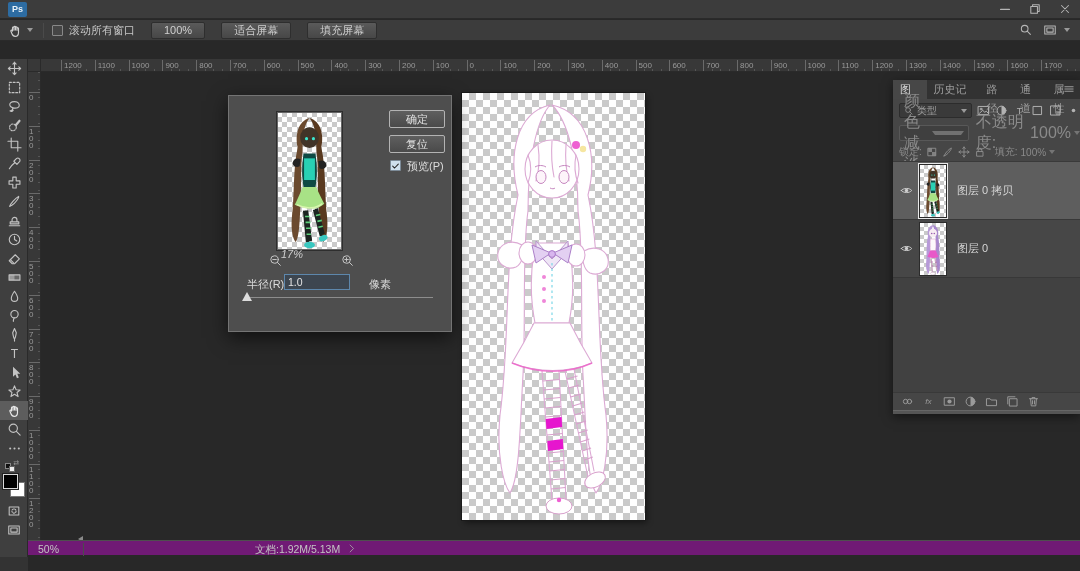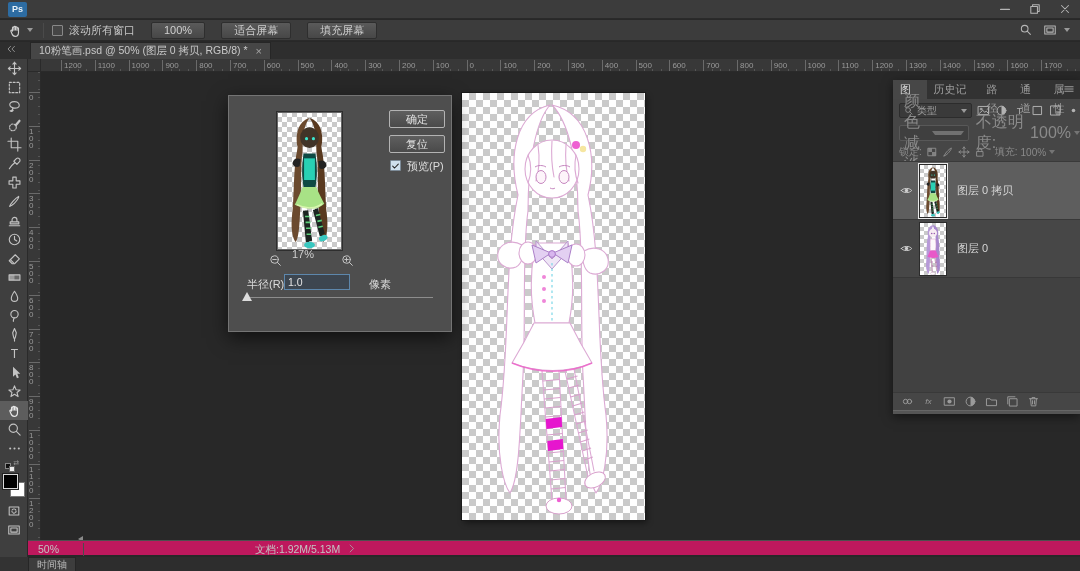--- a/index.html
+++ b/index.html
@@ -56,21 +56,21 @@
   .dialog{position:absolute;left:228px;top:95px;width:224px;height:237px;background:#4e4e4e;border:1px solid #747474;box-shadow:0 6px 18px rgba(0,0,0,.6);}
   .dlg-title{position:relative;height:17px;background:linear-gradient(#616161,#454545);border-bottom:1px solid #383838;color:#dedede;font-size:11px;line-height:16px;padding-left:6px;}
   .dlg-close{position:absolute;right:3px;top:2px;width:28px;height:12px;background:linear-gradient(#e25648,#a91e12);border:1px solid #7d150c;border-radius:2px;color:#fff;display:flex;align-items:center;justify-content:center;}
   .dlg-body{position:relative;height:219px;}
   .dlg-preview{position:absolute;left:47px;top:15px;width:67px;height:140px;background-size:10px 10px;border:1px solid #2e2e2e;box-shadow:inset 0 0 0 1px #666;}
   .dlg-preview svg{display:block;width:65px;height:138px;}
   .dlg-btn{position:absolute;left:160px;width:56px;height:18px;border-radius:2px;background:linear-gradient(#5f5f5f,#4a4a4a);border:1px solid #b3b3b3;color:#e2e2e2;font-size:11px;line-height:15px;padding:0;}
   .dlg-check{position:absolute;left:161px;top:64px;width:11px;height:11px;background:#cfe0ee;border:1px solid #7d8b98;border-radius:1px;color:#222;display:flex;align-items:center;justify-content:center;}
   .dlg-chk-label{position:absolute;left:178px;top:63px;color:#dcdcdc;}
   .zoomctl{position:absolute;color:#c9c9c9;}
-  .zoom-val{position:absolute;left:52px;top:152px;width:44px;text-align:center;color:#cfcfcf;}
+  .zoom-val{position:absolute;left:52px;top:152px;width:44px;color:#cfcfcf;font-style:italic;}
   .rad-label{position:absolute;left:18px;top:181px;color:#dcdcdc;}
   .rad-input{position:absolute;left:55px;top:178px;width:66px;height:16px;background:#3d4650;border:1px solid #5d87ac;color:#e4e4e4;font-size:10.5px;padding:0 3px;}
   .rad-unit{position:absolute;left:140px;top:181px;color:#dcdcdc;}
   .slider-track{position:absolute;left:18px;top:201px;width:186px;height:1px;background:#8d8d8d;}
   .slider-thumb{position:absolute;left:13px;top:196px;width:0;height:0;border-left:5px solid transparent;border-right:5px solid transparent;border-bottom:9px solid #dcdcdc;}
   
   .panel{position:absolute;left:893px;top:80px;width:187px;height:334px;background:#464646;box-shadow:0 3px 10px rgba(0,0,0,.5);}
   .panel-tabs{position:relative;height:19px;background:#323232;display:flex;align-items:stretch;}
   .ptab{padding:0 7px;line-height:19px;color:#9c9c9c;font-size:11px;}
   .ptab.active{background:#474747;color:#d8d8d8;}
@@ -96,21 +96,21 @@
   .layer-eye{width:26px;display:flex;justify-content:center;color:#cfcfcf;}
   .layer-thumb{width:28px;height:54px;background-size:8px 8px;border:1px solid #2b2b2b;}
   .layer-row.selected .layer-thumb{outline:1px solid #e8e8e8;}
   .layer-thumb svg{display:block;width:26px;height:52px;}
   .layer-name{margin-left:10px;color:#d6d6d6;font-size:11px;}
   .panel-bottom{position:absolute;left:0;top:312px;width:187px;height:18px;border-top:1px solid #393939;display:flex;align-items:center;color:#9a9a9a;}
   .panel-bottom .b-ic{margin-left:8px;}
   .panel-grip{position:absolute;left:0;top:330px;width:187px;height:4px;background:#555;border-top:1px solid #666;}
   
   .hscroll-arrow{position:absolute;left:78px;top:536px;width:0;height:0;border-top:3px solid transparent;border-bottom:3px solid transparent;border-right:5px solid #8a8a8a;}
-  .statusbar{position:absolute;left:28px;top:540px;width:1052px;height:15px;background:#be185d;border-top:1px solid #4e4e4e;font-size:10.5px;color:#c3c3c3;}
+  .statusbar{position:absolute;left:28px;top:540px;width:1052px;height:15px;background:#701a75;border-top:1px solid #4e4e4e;font-size:10.5px;color:#c3c3c3;}
   .statusbar .sep{position:absolute;left:55px;top:2px;width:1px;height:13px;background:#2e2e2e;border-right:1px solid #4c4c4c;}
   .status-zoom{position:absolute;left:10px;top:2px;}
   .status-doc{position:absolute;left:227px;top:2px;}
   .status-chev{position:absolute;left:318px;top:2px;color:#a9a9a9;}
   .timeline-strip{position:absolute;left:28px;top:557px;width:1052px;height:14px;background:#2d2d2d;}
   .tl-tab{position:absolute;left:0;top:0;height:14px;background:#3d3d3d;border:1px solid #262626;border-bottom:none;padding:0 8px;color:#b9b9b9;font-size:10px;line-height:13px;}
   .below-toolbar{position:absolute;left:0;top:557px;width:28px;height:14px;background:#333;}
 </style>
 </head>
 <body>
@@ -162,31 +162,20 @@
       <span id="opt-screen" style="display:flex;align-items:center;gap:3px;">
           <svg class="i" width="14" height="14" viewBox="0 0 16 16">
             <rect x="2" y="3.4" width="12" height="9.2"></rect>
             <rect x="4.4" y="5.6" width="7.2" height="4.8"></rect>
           </svg>
           <span class="caret"></span>
         </span>
     </div>
   </div>
 
-  <div class="tabbar">
-    <span class="collapse-dock" id="collapse-ic">
-        <svg class="i" width="12" height="12" viewBox="0 0 16 16">
-          <path d="M7.4 4.5L4 8L7.4 11.5M12.6 4.5L9.2 8L12.6 11.5"></path>
-        </svg>
-      </span>
-    <div class="doctab">
-      <span>10粉笔画.psd @ 50% (图层 0 拷贝, RGB/8) *</span>
-      <span class="tabclose">×</span>
-    </div>
-  </div>
 
   <div class="toolbar">
     <div id="tool-slots">
         <div class="tool">
           <svg class="i" width="15" height="15" viewBox="0 0 16 16">
             <path d="M8 1.5V14.5M1.5 8H14.5M8 1.5L6.3 3.4M8 1.5L9.7 3.4M8 14.5L6.3 12.6M8 14.5L9.7 12.6M1.5 8L3.4 6.3M1.5 8L3.4 9.7M14.5 8L12.6 6.3M14.5 8L12.6 9.7"></path>
           </svg>
         </div>
         <div class="tool">
           <svg class="i" width="15" height="15" viewBox="0 0 16 16">
@@ -715,18 +704,15 @@
   <div class="statusbar">
     <span class="status-zoom">50%</span>
     <span class="sep"></span>
     <span class="status-doc">文档:1.92M/5.13M</span>
     <span class="status-chev" id="st-chev">
         <svg class="i" width="11" height="11" viewBox="0 0 16 16">
           <path d="M6 3L11 8L6 13"></path>
         </svg>
       </span>
   </div>
-  <div class="timeline-strip">
-    <span class="tl-tab">时间轴</span>
-  </div>
   <div class="below-toolbar"></div>
 
 </div>
 
 </body></html>

